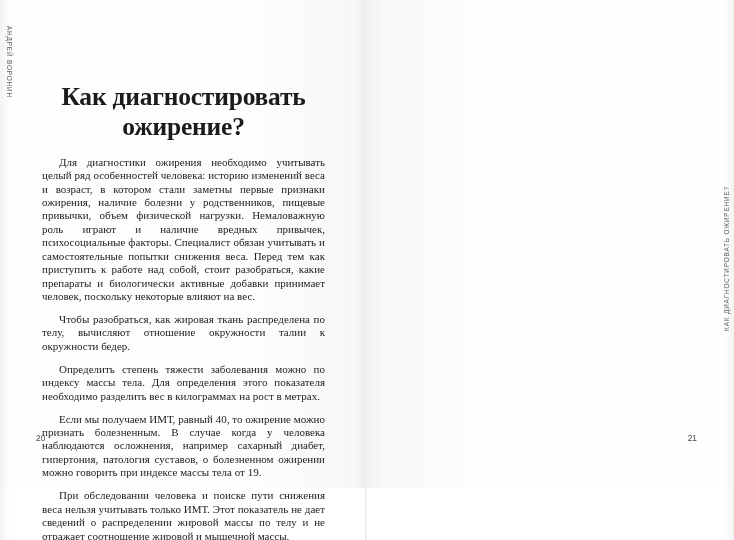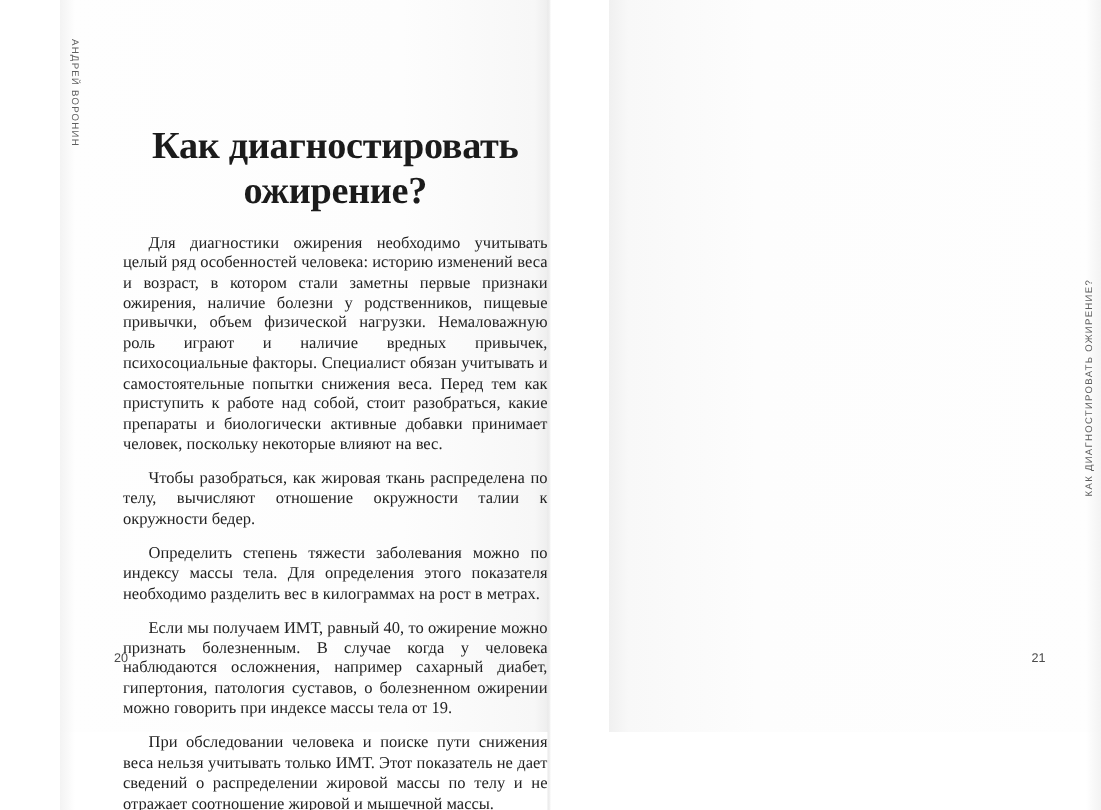--- a/index.html
+++ b/index.html
@@ -23,21 +23,20 @@
     display: flex;
     background: #ffffff;
   }
 
   
   .page {
     position: relative;
     height: 488px;
     box-sizing: border-box;
     background: #fdfdfd;
-    margin-left: 40px;
   }
   .page-left {
     width: 366px;
     background: linear-gradient(to right, #fefefe 0%, #fdfdfd 70%, #f7f7f7 97%, #ededed 100%);
   }
   .page-right {
     width: 368px;
     background: linear-gradient(to left, #fefefe 0%, #fdfdfd 70%, #f8f8f8 96%, #f0f0f0 100%);
   }
 

